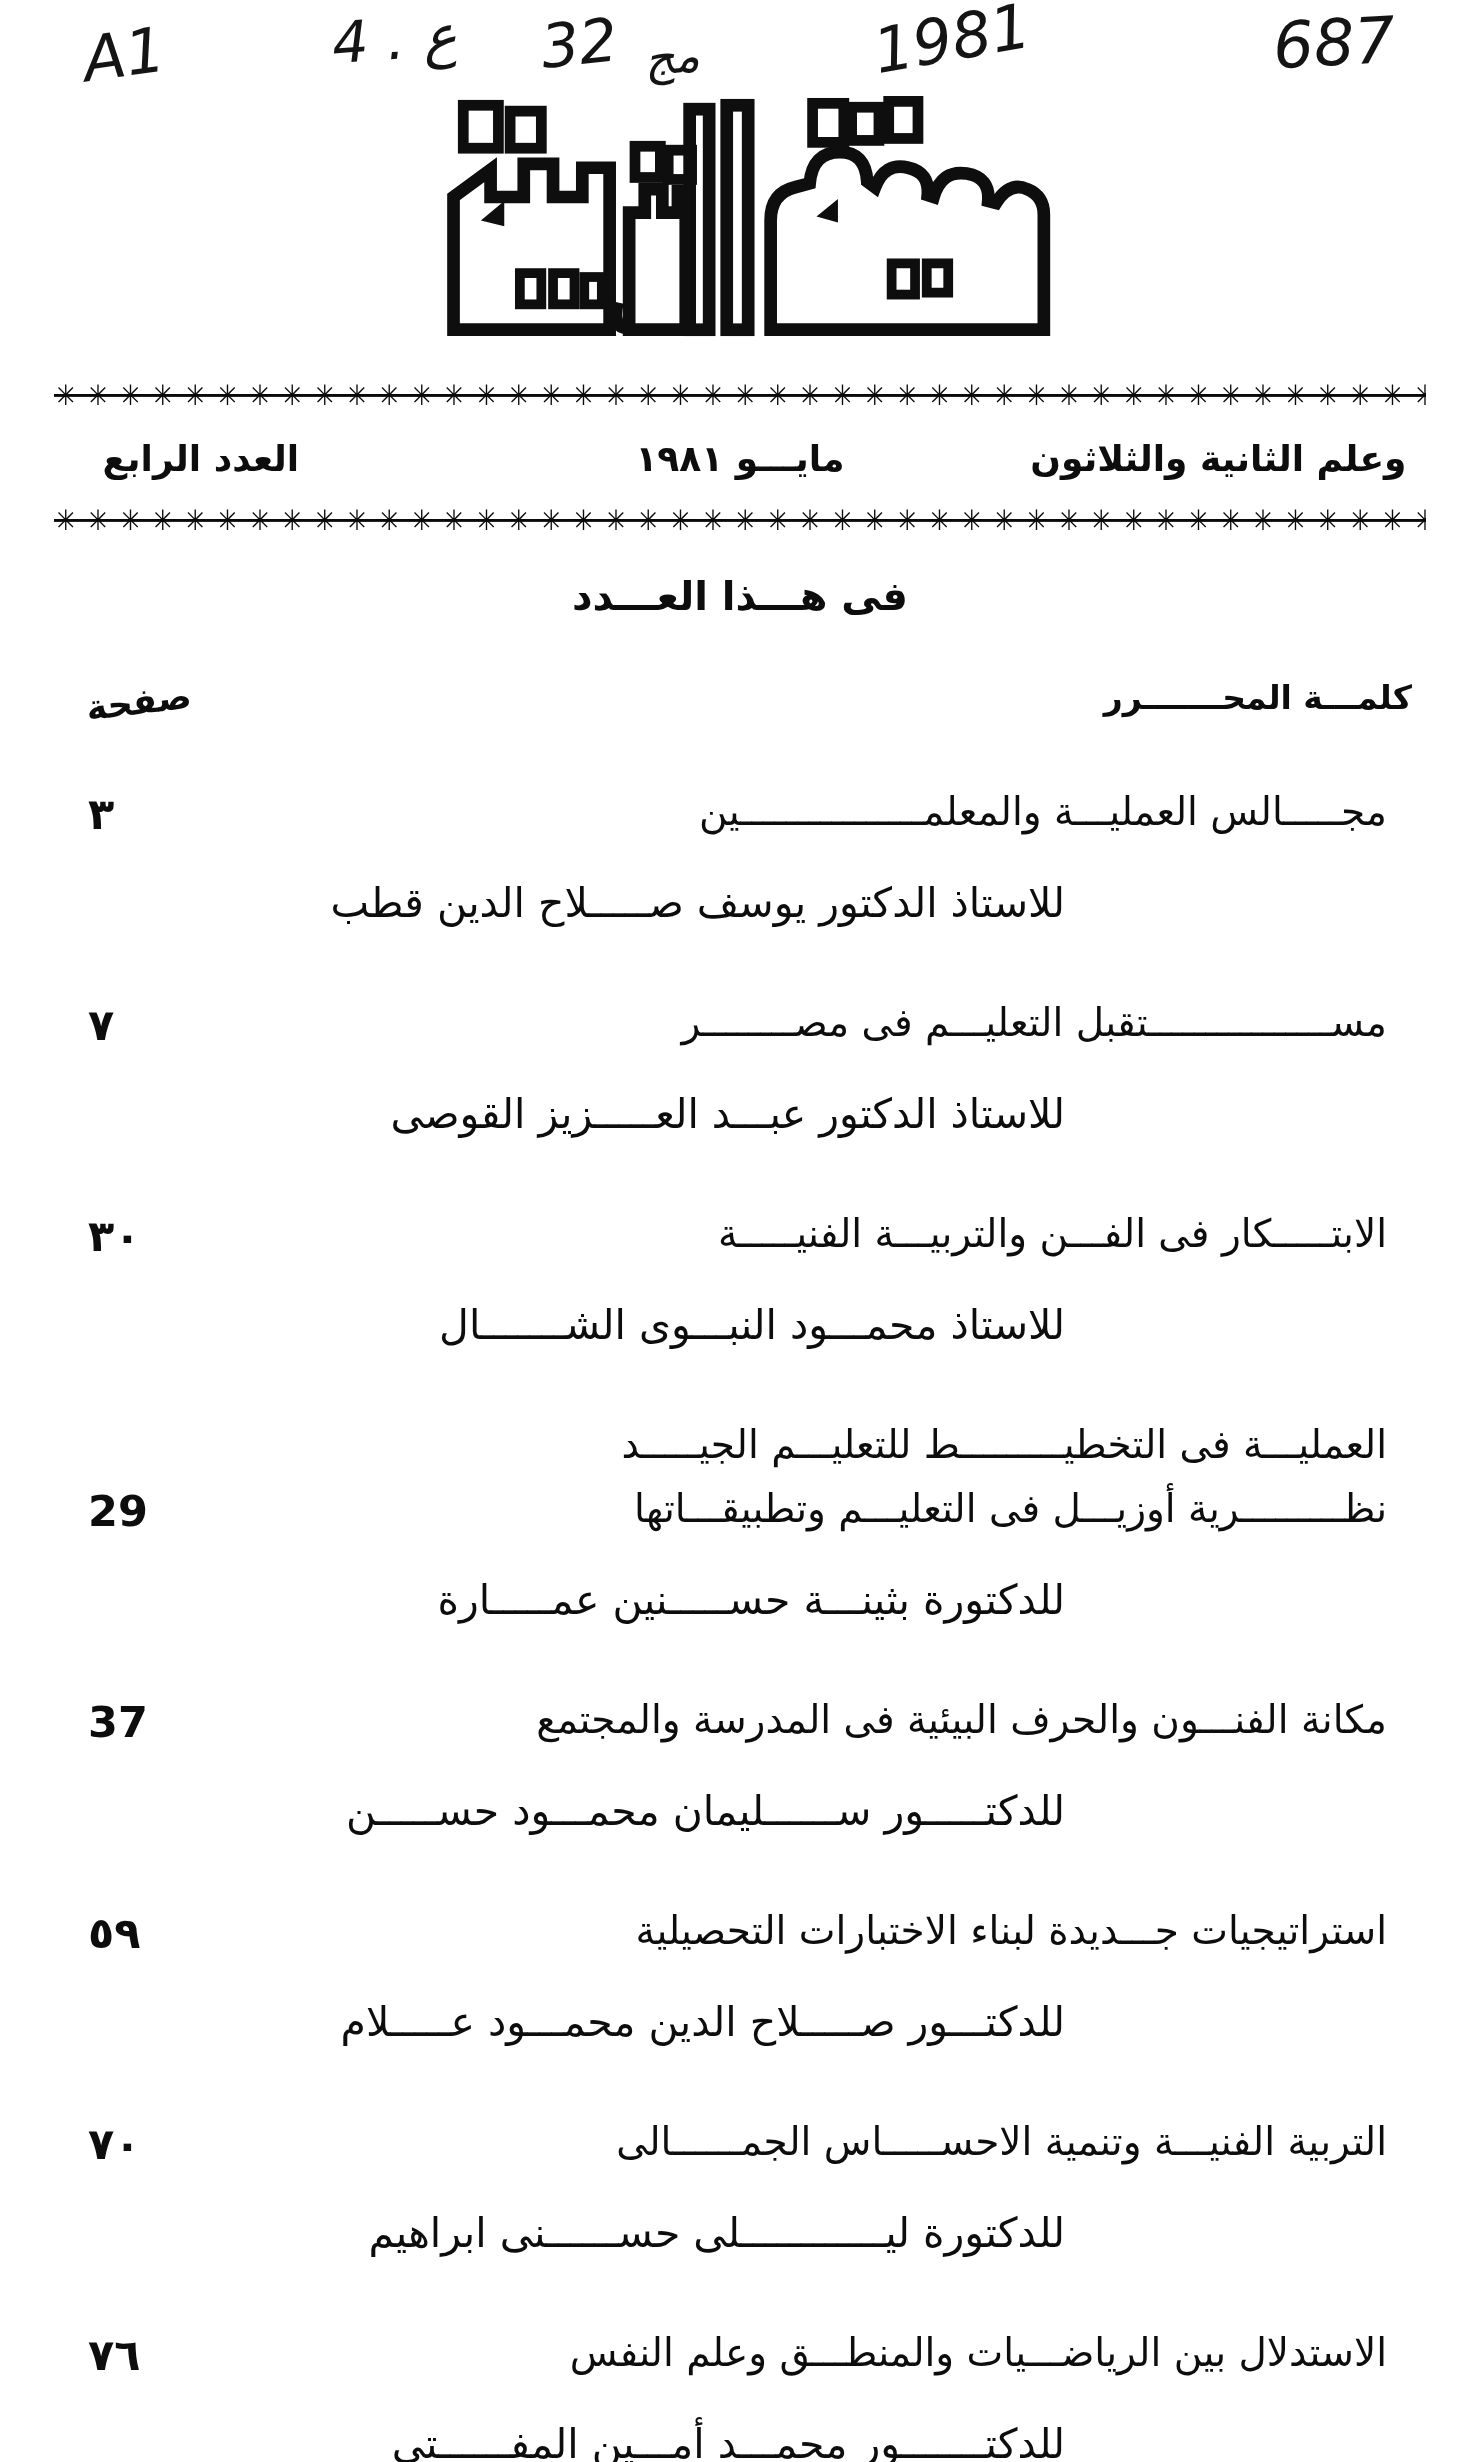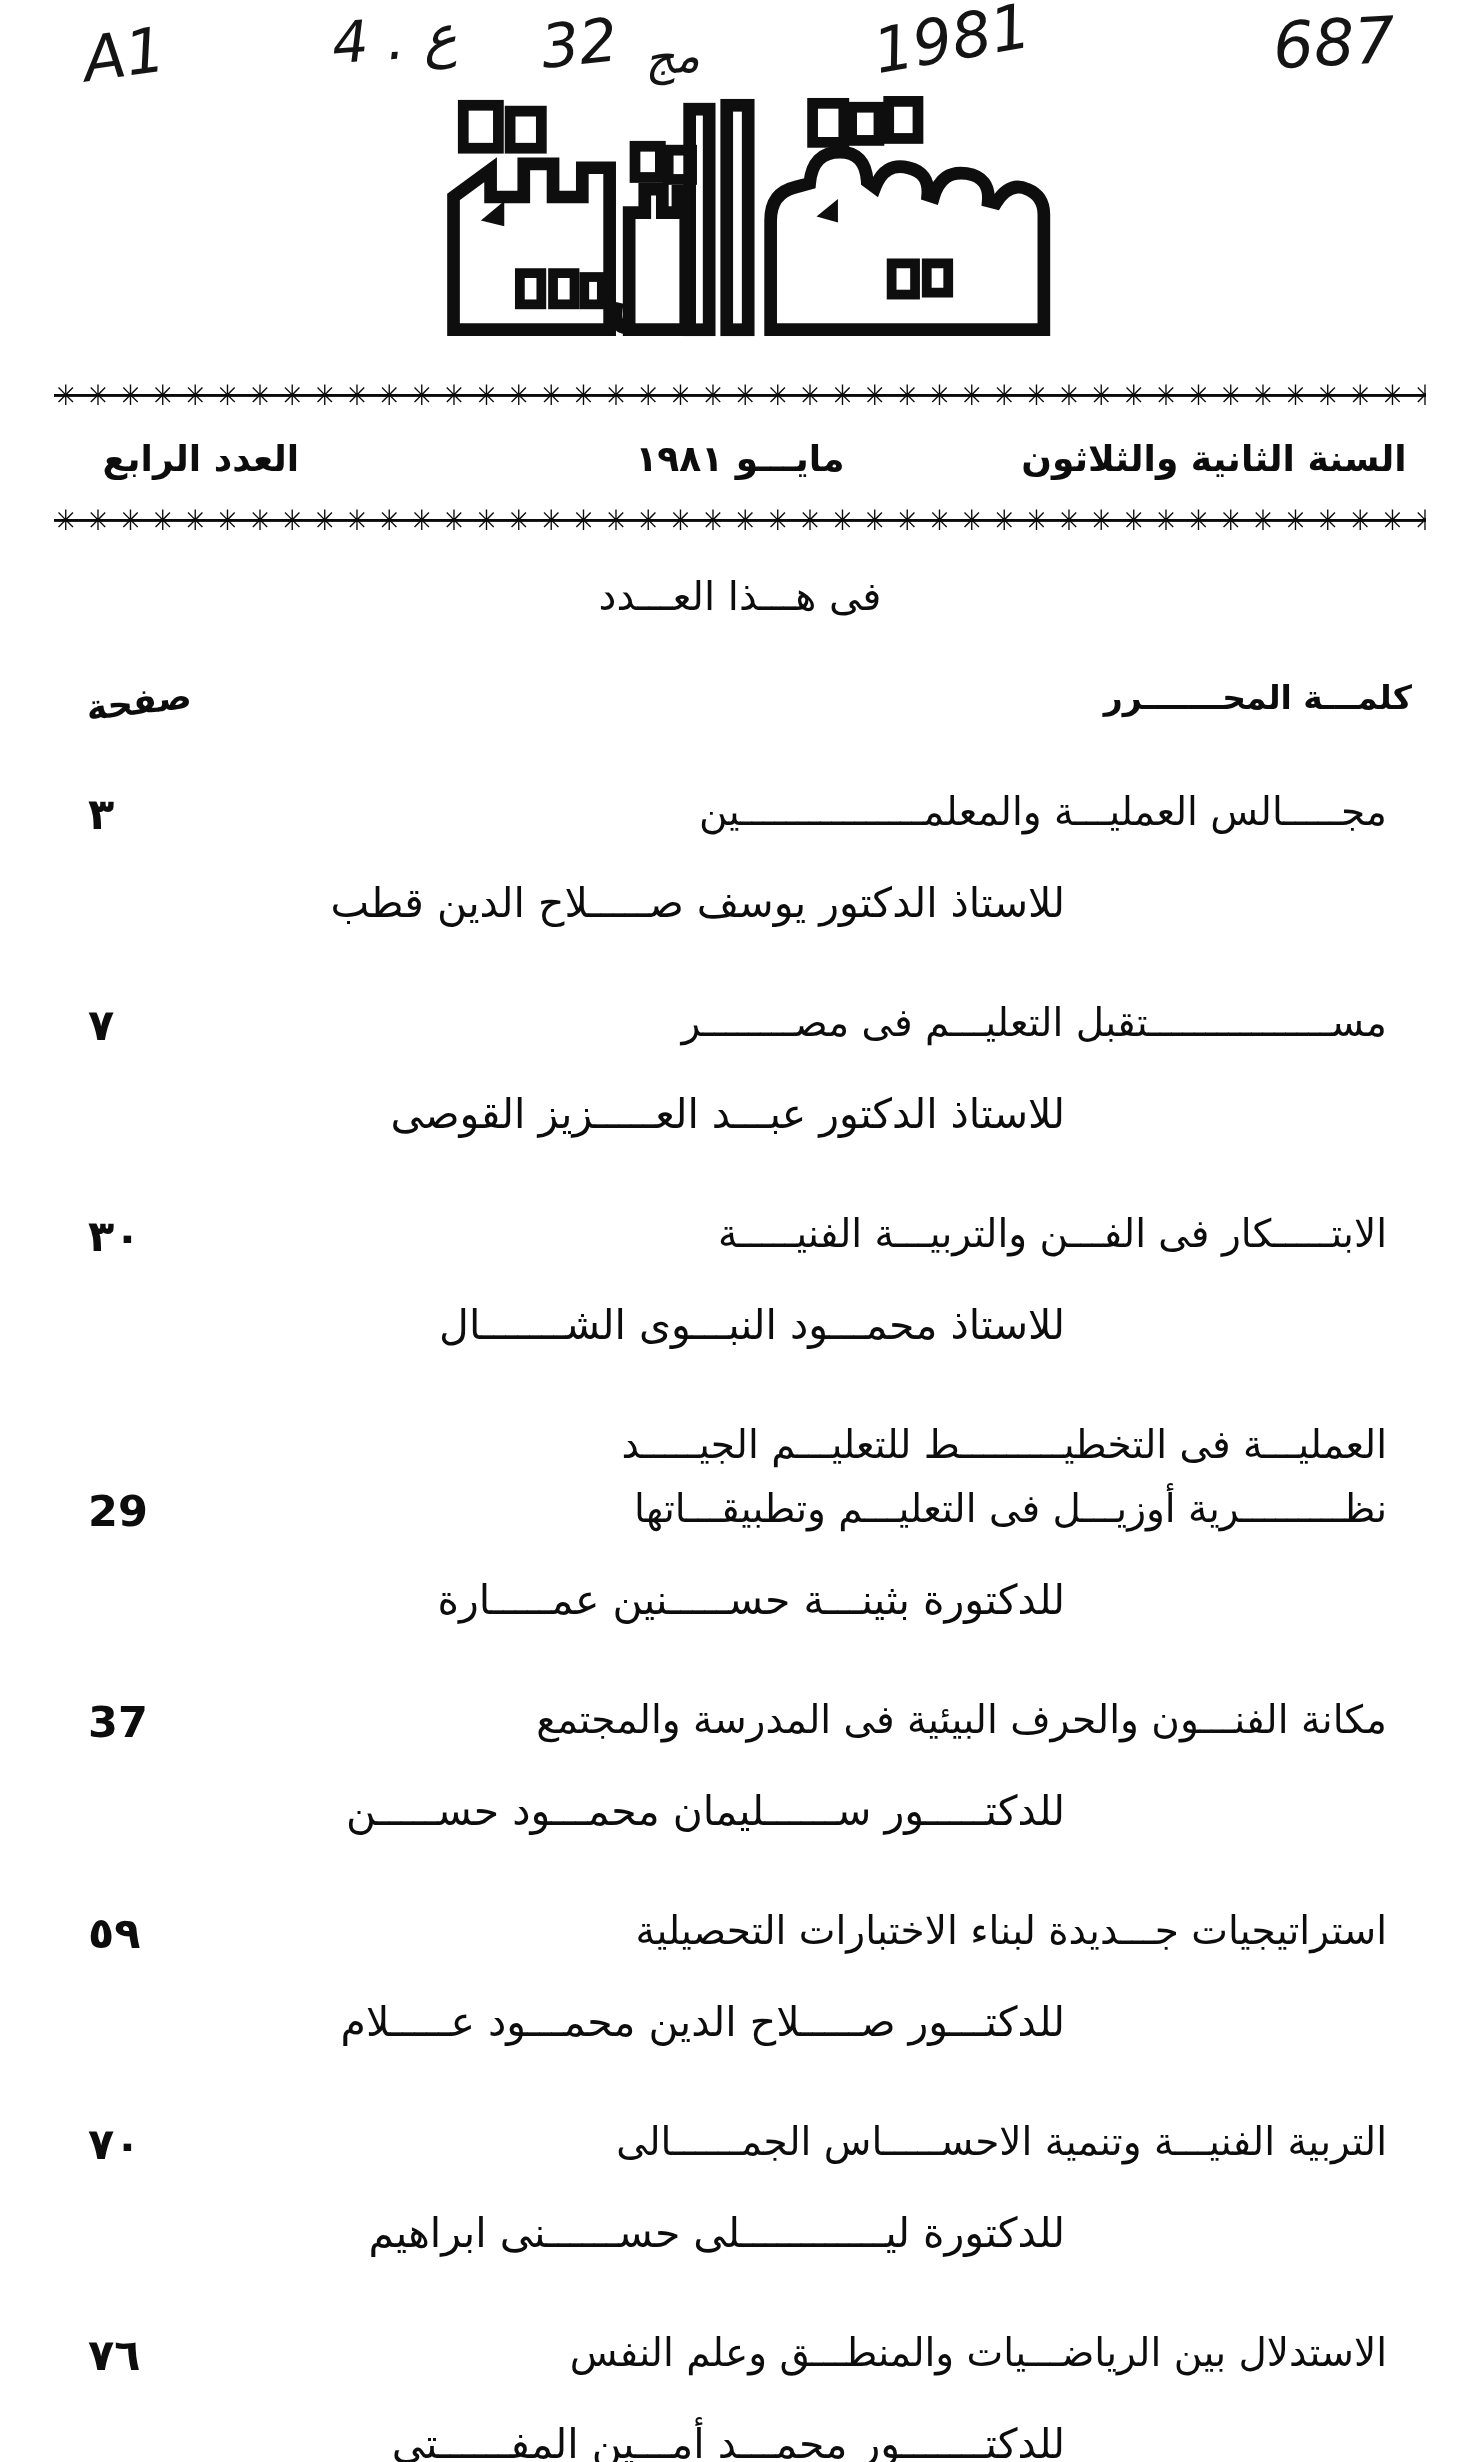--- a/index.html
+++ b/index.html
@@ -41,21 +41,21 @@
     font-weight:bold;font-size:36px;
     padding:0 19.5px;
   }
   .band-year{justify-self:start;}
   .band-date{justify-self:center;letter-spacing:1px;}
   .band-issue{justify-self:end;padding-left:29px;}
   
   .issue-heading{
     position:absolute;top:573px;left:0;right:0;
     text-align:center;direction:rtl;
-    font-weight:normal;font-size:40px;
+    font-weight:bold;font-size:40px;
   }
   
   .toc-head{
     position:absolute;top:678px;left:86px;right:68px;
     direction:rtl;
     display:flex;justify-content:space-between;align-items:flex-start;
     font-weight:bold;
   }
   .editor-word{font-size:33px;}
   .page-label{font-size:35px;transform:rotate(-7deg);margin-top:3.9px;}
@@ -124,21 +124,21 @@
       <rect x="122" y="182" width="22" height="32" stroke-width="10"></rect>
       <rect x="154" y="186" width="18" height="28" stroke-width="10"></rect>
       <rect x="30" y="10" width="36" height="44" stroke-width="11"></rect>
       <rect x="78" y="16" width="32" height="38" stroke-width="11"></rect>
     </svg>
   </div>
 
   <div class="band">
     <div class="ornament">✳ ✳ ✳ ✳ ✳ ✳ ✳ ✳ ✳ ✳ ✳ ✳ ✳ ✳ ✳ ✳ ✳ ✳ ✳ ✳ ✳ ✳ ✳ ✳ ✳ ✳ ✳ ✳ ✳ ✳ ✳ ✳ ✳ ✳ ✳ ✳ ✳ ✳ ✳ ✳ ✳ ✳ ✳ ✳ ✳ ✳</div>
     <div class="band-text">
-      <span class="band-year">السنة الثانية والثلاثون</span>
+      <span class="band-year">وعلم الثانية والثلاثون</span>
       <span class="band-date">مايـــو ١٩٨١</span>
       <span class="band-issue">العدد الرابع</span>
     </div>
     <div class="ornament">✳ ✳ ✳ ✳ ✳ ✳ ✳ ✳ ✳ ✳ ✳ ✳ ✳ ✳ ✳ ✳ ✳ ✳ ✳ ✳ ✳ ✳ ✳ ✳ ✳ ✳ ✳ ✳ ✳ ✳ ✳ ✳ ✳ ✳ ✳ ✳ ✳ ✳ ✳ ✳ ✳ ✳ ✳ ✳ ✳ ✳</div>
   </div>
 
   <div class="issue-heading">فى هـــذا العـــدد</div>
 
   <div class="toc-head">
     <span class="editor-word">كلمـــة المحـــــــرر</span>

